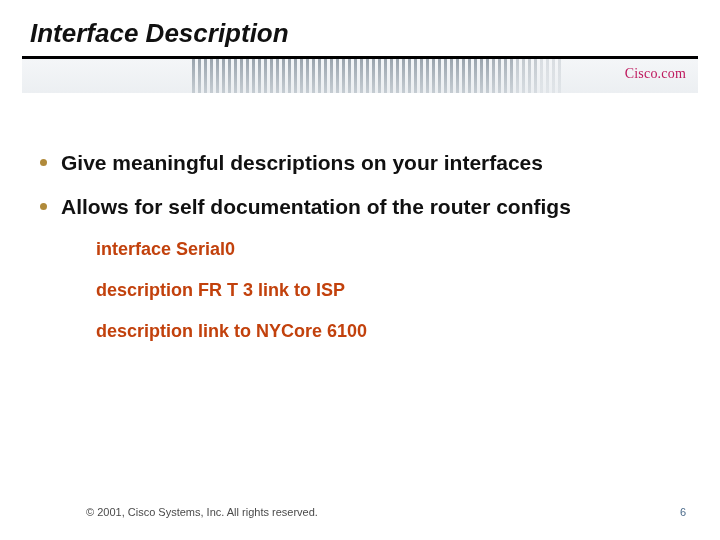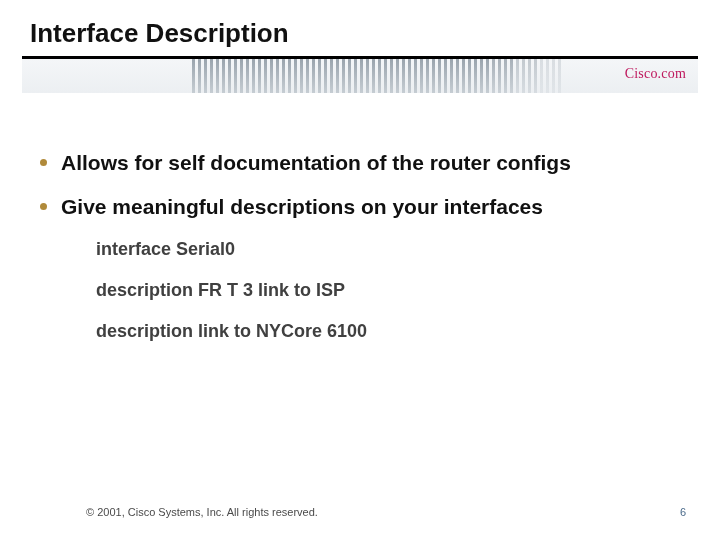--- a/index.html
+++ b/index.html
@@ -1,30 +1,30 @@
 <!DOCTYPE html>
 <html><head>
 <meta charset="utf-8">
 <style>
   * { margin: 0; padding: 0; box-sizing: border-box; }
   html, body { width: 720px; height: 540px; font-family: Arial, Helvetica, sans-serif; background: #fff; }
   .slide { position: relative; width: 720px; height: 540px; }
-  .title { position: absolute; left: 30px; top: 18px; font-size: 26px; font-weight: bold; color: #111; }
+  .title { position: absolute; left: 30px; top: 18px; font-size: 26px; font-weight: bold; color: #111; font-style: italic; }
   .title-underline { position: absolute; left: 22px; top: 56px; width: 676px; height: 3px; background: #000; }
   .band { position: absolute; left: 22px; top: 59px; width: 676px; height: 34px; background: linear-gradient(to bottom, #f4f6f8 0%, #eceff2 100%); overflow: hidden; }
   .ticks { position: absolute; left: 170px; top: 0; width: 400px; height: 34px; display: flex; align-items: stretch; }
   .tick { width: 3px; margin-right: 3px; background: linear-gradient(to bottom, #9aa4ad 0%, #c6cdd3 100%); }
   .tick.fade1 { opacity: 0.85; } .tick.fade2 { opacity: 0.55; } .tick.fade3 { opacity: 0.3; }
   .brand { position: absolute; right: 34px; top: 66px; font-family: "Times New Roman", serif; font-size: 14px; color: #be185d; letter-spacing: 0.2px; }
   .content { position: absolute; left: 40px; top: 150px; width: 640px; }
   .bullet { display: flex; align-items: flex-start; margin-bottom: 18px; }
   .dot { width: 7px; height: 7px; border-radius: 50%; background: #b08a3a; margin-top: 9px; margin-right: 14px; flex-shrink: 0; }
   .bullet-text { font-size: 21px; font-weight: bold; color: #111; line-height: 1.25; }
   .code-lines { margin-left: 56px; margin-top: 12px; }
-  .code-line { font-size: 18px; font-weight: bold; color: #404040; margin-bottom: 20px; }
+  .code-line { font-size: 18px; font-weight: bold; color: #c2410c; margin-bottom: 20px; }
   .footer-left { position: absolute; left: 86px; bottom: 22px; font-size: 11px; color: #4a4a4a; }
   .footer-right { position: absolute; right: 34px; bottom: 22px; font-size: 11px; color: #4a6a8a; }
 </style>
 </head>
 <body>
 
 <div class="slide">
 
   <div class="title">Interface Description</div>
   <div class="title-underline"></div>
@@ -93,25 +93,25 @@
         <div class="tick fade3"></div>
         <div class="tick fade3"></div>
         <div class="tick fade3"></div>
     </div>
   </div>
   <div class="brand">Cisco.com</div>
 
   <div class="content">
     <div class="bullet">
       <div class="dot"></div>
-      <div class="bullet-text">Allows for self documentation of the router configs</div>
+      <div class="bullet-text">Give meaningful descriptions on your interfaces</div>
     </div>
     <div class="bullet">
       <div class="dot"></div>
-      <div class="bullet-text">Give meaningful descriptions on your interfaces</div>
+      <div class="bullet-text">Allows for self documentation of the router configs</div>
     </div>
     <div class="code-lines">
       <div class="code-line">interface Serial0</div>
       <div class="code-line">description FR T 3 link to ISP</div>
       <div class="code-line">description link to NYCore 6100</div>
     </div>
   </div>
 
   <div class="footer-left">© 2001, Cisco Systems, Inc. All rights reserved.</div>
   <div class="footer-right">6</div>

